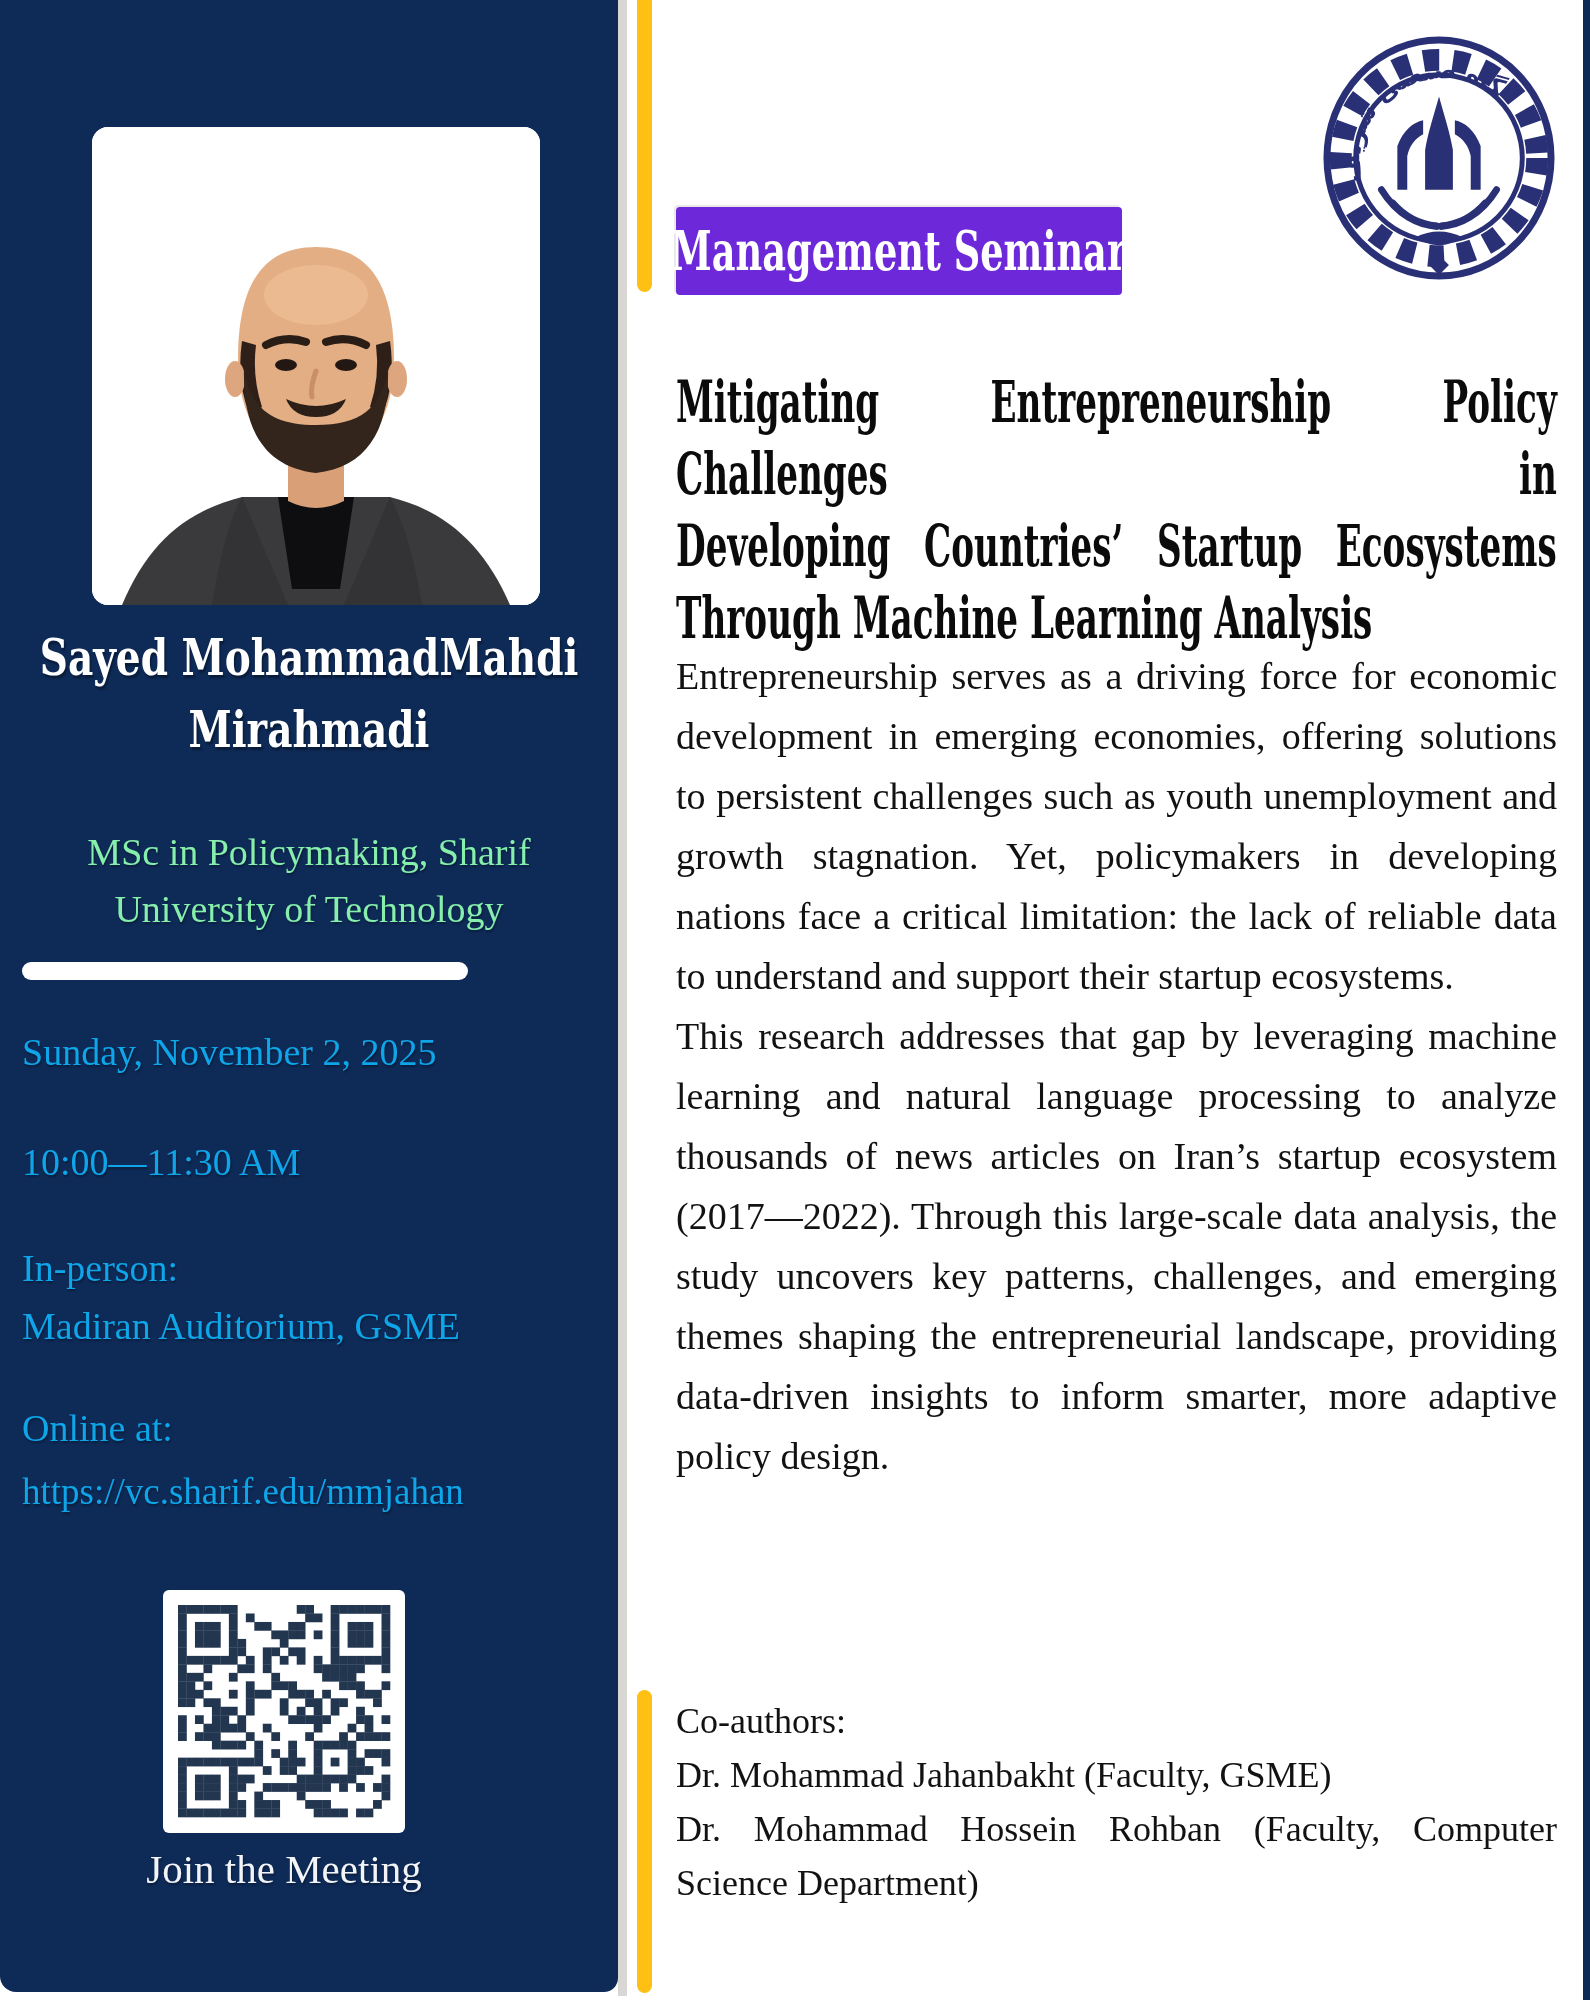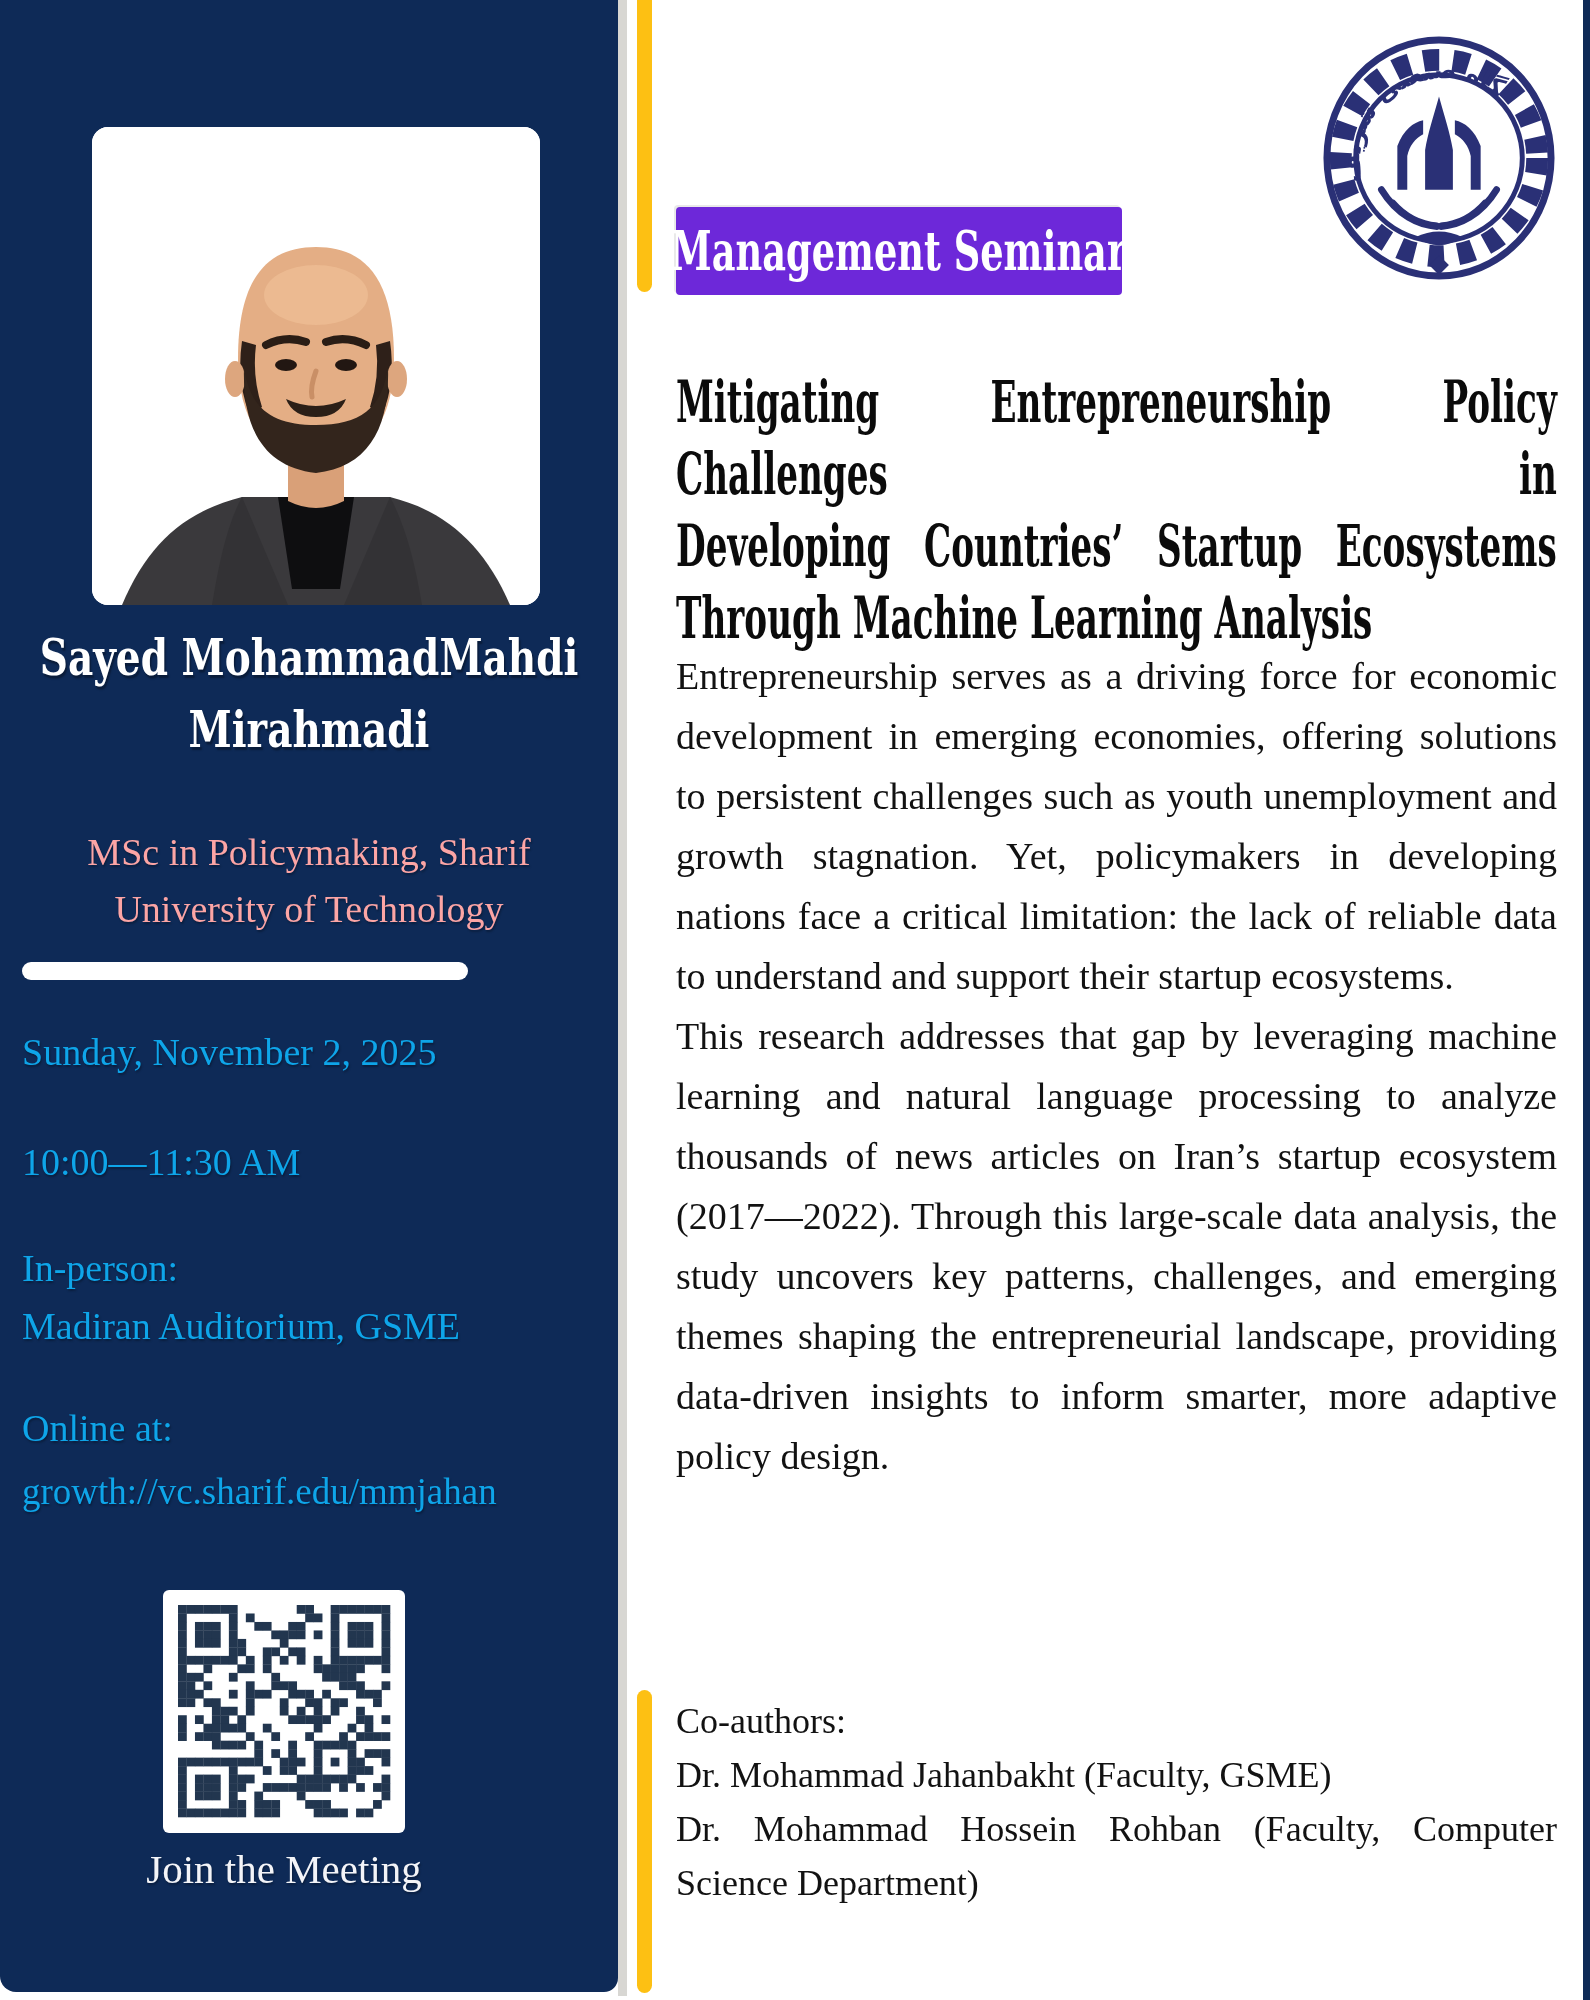--- a/index.html
+++ b/index.html
@@ -19,21 +19,21 @@
   }
   .photo-card svg{display:block;width:100%;height:100%;}
   .name-wrap{
     position:absolute;left:-59px;top:622px;width:736px;text-align:center;
     transform:scaleX(0.78);transform-origin:50% 50%;
     font-family:"DejaVu Serif",serif;font-weight:bold;font-size:50px;line-height:72px;
     text-shadow:2px 3px 2px rgba(0,0,0,0.35);white-space:nowrap;
   }
   .degree{
     position:absolute;left:0;top:824px;width:618px;text-align:center;
-    font-size:38px;line-height:57px;color:#fca5a5;
+    font-size:38px;line-height:57px;color:#86efac;
     text-shadow:1px 2px 2px rgba(0,0,0,0.3);
   }
   .divider{
     position:absolute;left:22px;top:962px;width:446px;height:18px;
     background:#ffffff;border-radius:9px;
   }
   .side-text{
     position:absolute;left:22px;font-size:38px;color:#0ea5e9;white-space:nowrap;
     text-shadow:1px 2px 2px rgba(0,0,0,0.3);
   }
@@ -142,21 +142,21 @@
       <div>University of Technology</div>
     </div>
 
     <div class="divider"></div>
 
     <div class="side-text t-date">Sunday, November 2, 2025</div>
     <div class="side-text t-time">10:00—11:30 AM</div>
     <div class="side-text t-inperson">In-person:</div>
     <div class="side-text t-venue">Madiran Auditorium, GSME</div>
     <div class="side-text t-online">Online at:</div>
-    <div class="side-text t-url">growth://vc.sharif.edu/mmjahan</div>
+    <div class="side-text t-url">https://vc.sharif.edu/mmjahan</div>
 
     <div class="qr-card">
       <svg id="qr-svg" viewBox="0 0 242 243">
           <rect x="15.00" y="15.00" width="8.78" height="8.78" fill="#22364f"></rect>
           <rect x="23.48" y="15.00" width="8.78" height="8.78" fill="#22364f"></rect>
           <rect x="31.96" y="15.00" width="8.78" height="8.78" fill="#22364f"></rect>
           <rect x="40.44" y="15.00" width="8.78" height="8.78" fill="#22364f"></rect>
           <rect x="48.92" y="15.00" width="8.78" height="8.78" fill="#22364f"></rect>
           <rect x="57.40" y="15.00" width="8.78" height="8.78" fill="#22364f"></rect>
           <rect x="65.88" y="15.00" width="8.78" height="8.78" fill="#22364f"></rect>

